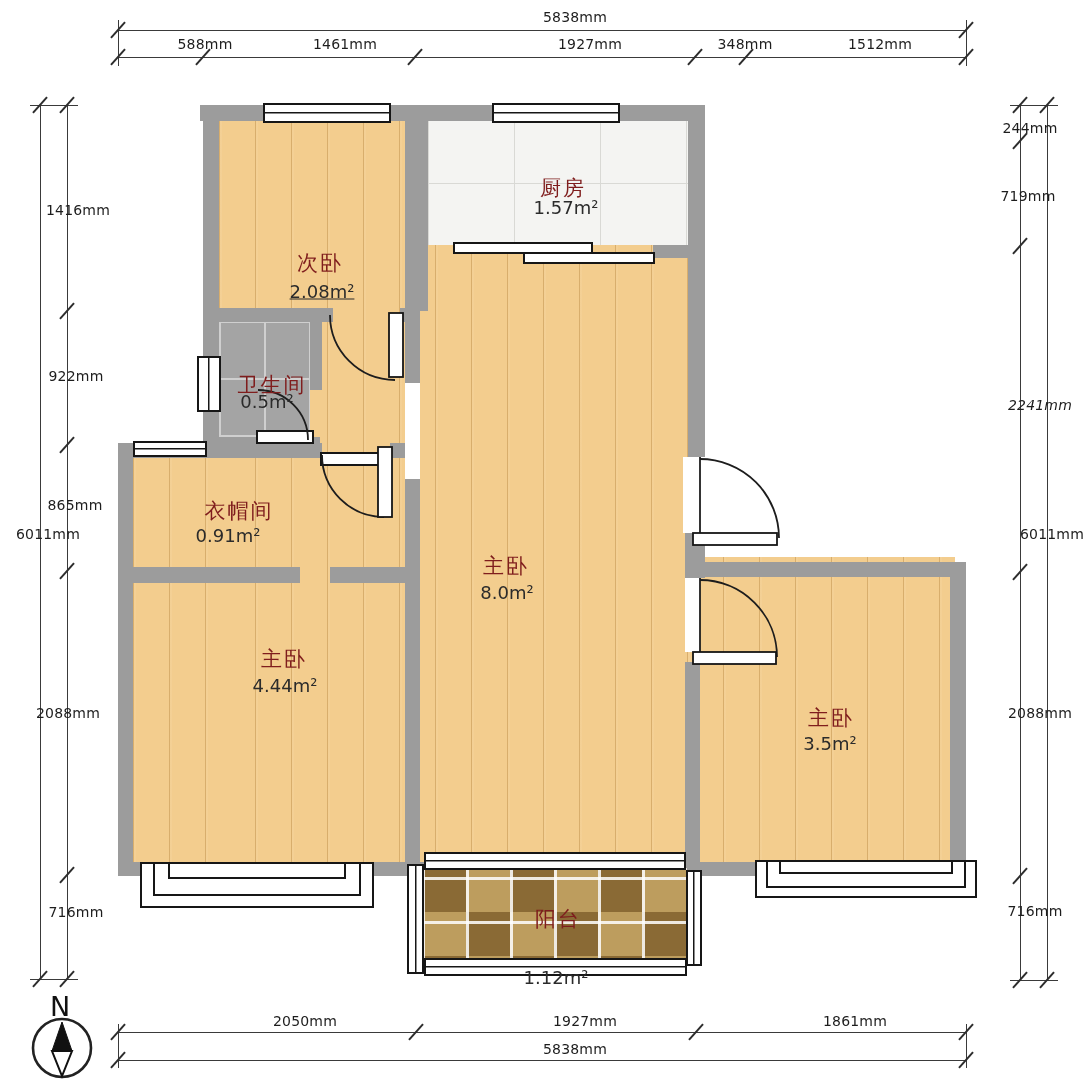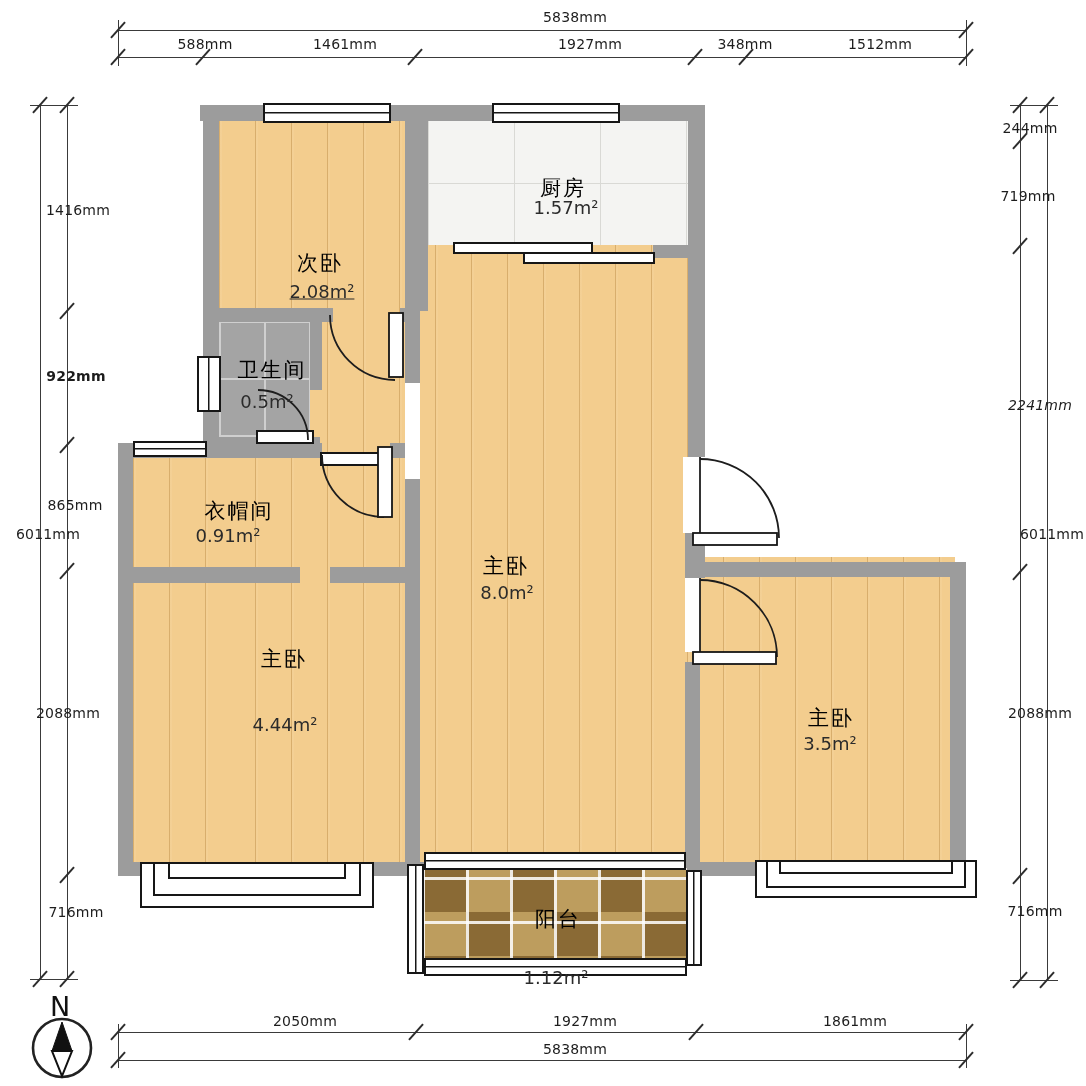--- a/index.html
+++ b/index.html
@@ -30,21 +30,21 @@
          background-image:linear-gradient(to right,#161616,#161616);background-size:1.5px 100%;
          background-position:center;background-repeat:no-repeat;}
   .frame{position:absolute;background:#fff;border:2px solid #161616;box-sizing:border-box;}
   
   .dim-line-h{position:absolute;height:0;border-top:1.6px solid #3a3a3a;}
   .dim-line-v{position:absolute;width:0;border-left:1.6px solid #3a3a3a;}
   .tick{position:absolute;width:21px;height:2px;background:#2d2d2d;
         transform:translate(-50%,-50%) rotate(-48deg);}
   .dim{position:absolute;transform:translate(-50%,-50%);font-size:14px;color:#1d1d1d;
        white-space:nowrap;letter-spacing:0.2px;}
-  .rname{position:absolute;transform:translate(-50%,-50%);font-size:21px;color:#000000;
+  .rname{position:absolute;transform:translate(-50%,-50%);font-size:21px;color:#7f1d1d;
          white-space:nowrap;letter-spacing:2px;}
   .rarea{position:absolute;transform:translate(-50%,-50%);font-size:18px;color:#2b2b2b;white-space:nowrap;}
   .compass-n{position:absolute;transform:translate(-50%,-50%);font-size:27px;color:#111;}
   svg{position:absolute;left:0;top:0;}
 </style>
 </head>
 <body>
 
 <div id="canvas">
 
@@ -123,31 +123,31 @@
     <path d="M700,580 A77,77 0 0 1 777,657" fill="none" stroke="#1d1d1d" stroke-width="1.8"></path>
     <rect x="693" y="652" width="83" height="12" fill="#fff" stroke="#161616" stroke-width="1.8"></rect>
   </svg>
 
   <div class="rname" style="left:320px;top:263px;">次卧</div>
   <div class="rarea" style="left:322px;top:291px;text-decoration:underline;">2.08m²</div>
 
   <div class="rname" style="left:563px;top:188px;">厨房</div>
   <div class="rarea" style="left:566px;top:207px;">1.57m²</div>
 
-  <div class="rname" style="left:272px;top:370px;font-family:Liberation Serif, serif;">卫生间</div>
+  <div class="rname" style="left:272px;top:385px;font-family:Liberation Serif, serif;">卫生间</div>
   <div class="rarea" style="left:267px;top:401px;">0.5m²</div>
 
   <div class="rname" style="left:239px;top:511px;">衣帽间</div>
   <div class="rarea" style="left:228px;top:535px;">0.91m²</div>
 
   <div class="rname" style="left:506px;top:566px;">主卧</div>
   <div class="rarea" style="left:507px;top:592px;">8.0m²</div>
 
   <div class="rname" style="left:284px;top:659px;">主卧</div>
-  <div class="rarea" style="left:285px;top:724px;">4.44m²</div>
+  <div class="rarea" style="left:285px;top:685px;">4.44m²</div>
 
   <div class="rname" style="left:831px;top:718px;">主卧</div>
   <div class="rarea" style="left:830px;top:743px;">3.5m²</div>
 
   <div class="rname" style="left:558px;top:919px;">阳台</div>
   <div class="rarea" style="left:556px;top:941px;margin-top:36px;">1.12m²</div>
 
   <div class="dim-line-h" style="left:118px;top:30px;width:848px;"></div>
   <div class="dim-line-h" style="left:118px;top:57px;width:848px;"></div>
   <div class="dim-line-v" style="left:118px;top:20px;height:46px;"></div>
@@ -188,21 +188,21 @@
   <div class="dim-line-h" style="left:30px;top:979px;width:48px;"></div>
   <div class="tick" style="left:40px;top:105px;"></div>
   <div class="tick" style="left:40px;top:979px;"></div>
   <div class="tick" style="left:67px;top:105px;"></div>
   <div class="tick" style="left:67px;top:311px;"></div>
   <div class="tick" style="left:67px;top:445px;"></div>
   <div class="tick" style="left:67px;top:571px;"></div>
   <div class="tick" style="left:67px;top:875px;"></div>
   <div class="tick" style="left:67px;top:979px;"></div>
   <div class="dim" style="left:78px;top:210px;">1416mm</div>
-  <div class="dim" style="left:76px;top:376px;font-weight:bold;">922mm</div>
+  <div class="dim" style="left:76px;top:376px;">922mm</div>
   <div class="dim" style="left:75px;top:505px;">865mm</div>
   <div class="dim" style="left:68px;top:713px;">2088mm</div>
   <div class="dim" style="left:76px;top:912px;">716mm</div>
   <div class="dim" style="left:48px;top:534px;">6011mm</div>
 
   <div class="dim-line-v" style="left:1020px;top:105px;height:875px;"></div>
   <div class="dim-line-v" style="left:1047px;top:105px;height:875px;"></div>
   <div class="dim-line-h" style="left:1010px;top:105px;width:48px;"></div>
   <div class="dim-line-h" style="left:1010px;top:980px;width:48px;"></div>
   <div class="tick" style="left:1047px;top:105px;"></div>

